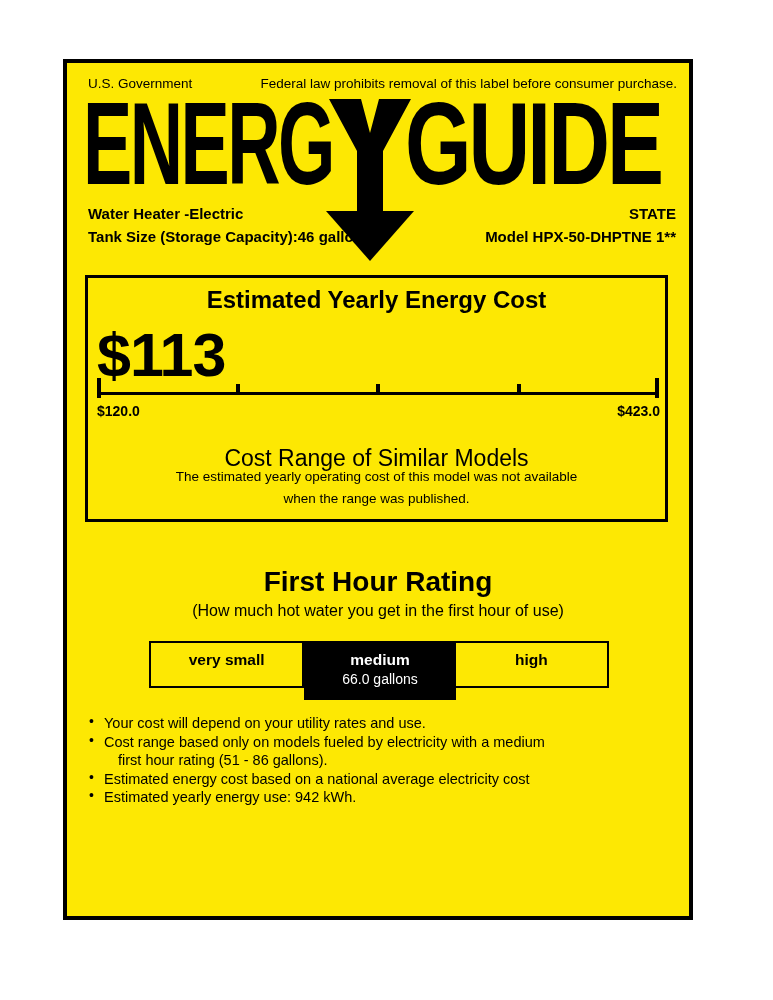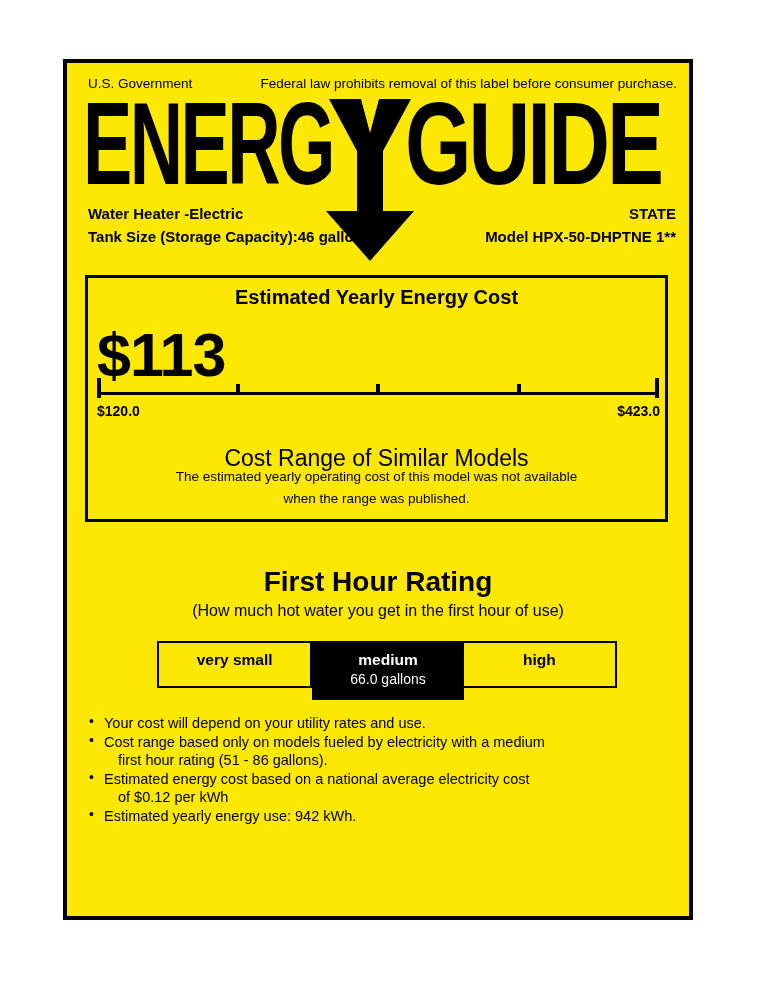--- a/index.html
+++ b/index.html
@@ -29,41 +29,41 @@
   }
   .logo path{fill:var(--ink);}
   
   .product{position:absolute;left:21px;top:139px;font-size:15px;font-weight:bold;line-height:23px;}
   .brand{position:absolute;right:13px;top:139px;font-size:15px;font-weight:bold;line-height:23px;text-align:right;}
   
   .cost-box{
     position:absolute;left:18px;top:212px;width:583px;height:247px;
     border:3px solid var(--ink);
   }
-  .cost-title{position:absolute;left:0;right:0;top:8px;text-align:center;font-size:20px;font-weight:bold;}
+  .cost-title{position:absolute;left:0;right:0;top:8px;text-align:center;font-size:24px;font-weight:bold;}
   .cost-value{position:absolute;left:9px;top:42px;font-size:61px;font-weight:bold;letter-spacing:-1px;}
   .scale{position:absolute;left:9px;top:100px;width:562px;height:22px;}
   .scale-line{position:absolute;left:0;right:0;top:14px;height:3px;background:var(--ink);}
   .tick{position:absolute;background:var(--ink);width:4px;}
   .tick.end{top:0;height:20px;}
   .tick.left{left:0;}
   .tick.right{right:0;}
   .tick.mid{top:6px;height:9px;margin-left:-2px;}
   .scale-min{position:absolute;left:9px;top:125px;font-size:14px;font-weight:bold;}
   .scale-max{position:absolute;right:5px;top:125px;font-size:14px;font-weight:bold;}
   .range-title{position:absolute;left:0;right:0;top:167px;text-align:center;font-size:23px;}
   .range-note{position:absolute;left:0;right:0;text-align:center;font-size:13.5px;}
   .range-note.n1{top:191px;}
   .range-note.n2{top:213px;}
   
   .fhr-title{position:absolute;left:0;right:0;top:503px;text-align:center;font-size:28px;font-weight:bold;}
   .fhr-subtitle{position:absolute;left:0;right:0;top:539px;text-align:center;font-size:16px;}
   .fhr-table{
     position:absolute;left:82px;top:578px;width:460px;height:47px;
-    border:2px solid var(--ink);display:flex;align-items:flex-start;margin-left:8px;
+    border:2px solid var(--ink);display:flex;align-items:flex-start;
   }
   .fhr-cell{
     flex:1 1 0;height:43px;border-right:2px solid var(--ink);
     text-align:center;padding-top:8px;font-size:15.5px;font-weight:bold;
   }
   .fhr-cell.last{border-right:none;}
   .fhr-cell.selected{
     position:relative;top:-2px;height:59px;background:var(--ink);
     color:var(--selected_text);z-index:2;border-right:none;padding-top:10px;
   }
@@ -142,21 +142,20 @@
       <div class="line">Your cost will depend on your utility rates and use.</div>
     </div>
     <div class="note">
       <span class="bullet">•</span>
       <div class="line">Cost range based only on models fueled by electricity with a medium</div>
       <div class="line cont">first hour rating (51 - 86 gallons).</div>
     </div>
     <div class="note">
       <span class="bullet">•</span>
       <div class="line">Estimated energy cost based on a national average electricity cost</div>
-      <div class="line cont">of $0.12 per kWh</div>
     </div>
     <div class="note">
       <span class="bullet">•</span>
       <div class="line">Estimated yearly energy use: 942 kWh.</div>
     </div>
   </div>
 
 </div>
 
 </body></html>

